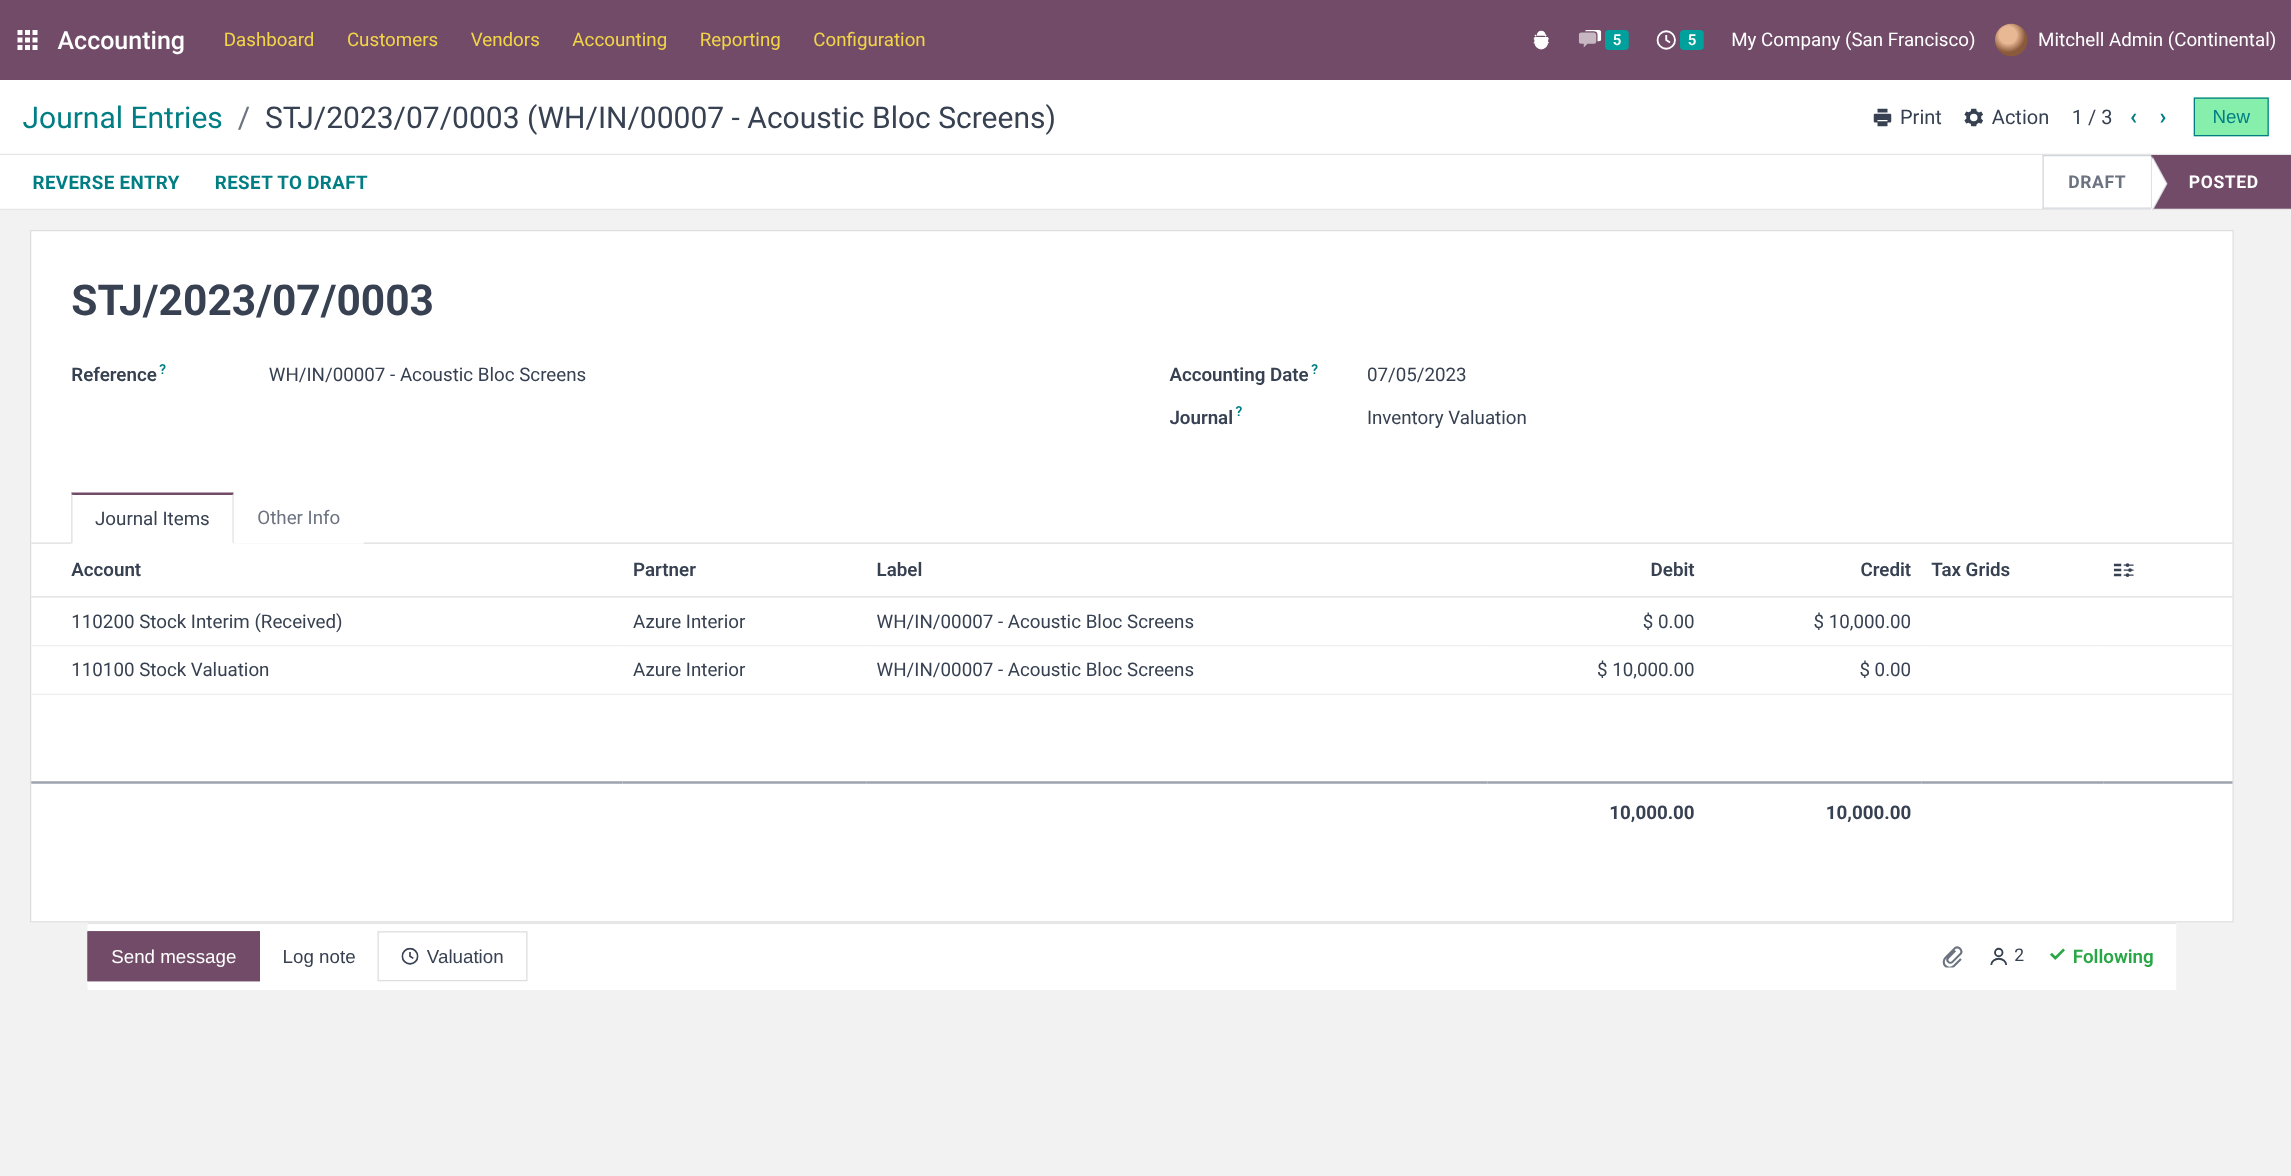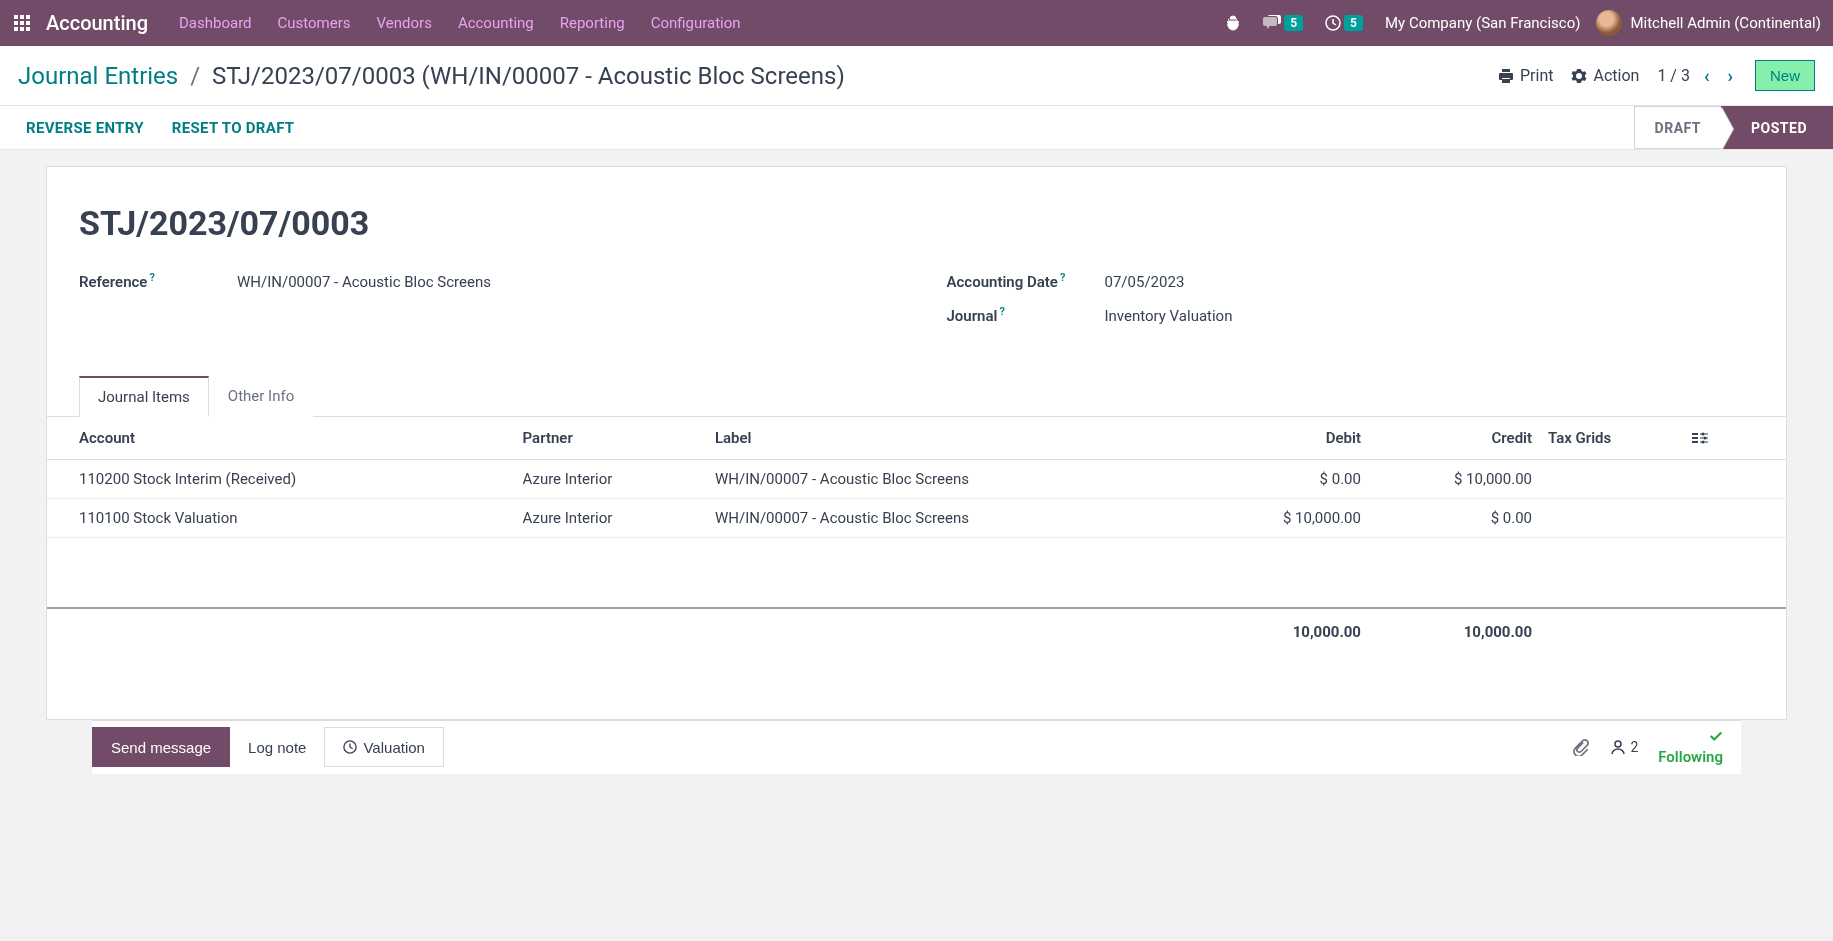--- a/index.html
+++ b/index.html
@@ -1,26 +1,26 @@
 <!DOCTYPE html>
 <html><head>
 <meta charset="utf-8">
 <style>
 * { box-sizing: border-box; margin: 0; padding: 0; }
 body { font-family: -apple-system, BlinkMacSystemFont, "Segoe UI", Roboto, sans-serif; background: #f2f2f2; color: #374151; font-size: 14px; }
 
 
-.navbar { background: #714b67; color: #fff; display: flex; align-items: center; height: 46px; padding: 0 8px; }
+.navbar { background: #714b67; color: #fff; display: flex; align-items: center; height: 64px; padding: 0 8px; }
 .nav-left { display: flex; align-items: center; gap: 4px; }
 .apps-icon { width: 28px; height: 28px; display: flex; align-items: center; justify-content: center; cursor: pointer; }
 .apps-grid { display: grid; grid-template-columns: repeat(3, 4px); grid-template-rows: repeat(3, 4px); gap: 2px; }
 .apps-grid span { background: #fff; width: 4px; height: 4px; }
 .brand { font-size: 20px; font-weight: 500; color: #fff; padding: 0 14px 0 6px; }
 .nav-links { display: flex; gap: 0; }
-.nav-link { color: #f0abfc; opacity: 0.92; padding: 0 13px; font-size: 15px; line-height: 46px; cursor: pointer; }
+.nav-link { color: #fde047; opacity: 0.92; padding: 0 13px; font-size: 15px; line-height: 46px; cursor: pointer; }
 .nav-right { margin-left: auto; display: flex; align-items: center; gap: 10px; }
 .nav-icon { color: #fff; display: flex; align-items: center; padding: 0 6px; cursor: pointer; position: relative; }
 .badge { background: #00a09d; color: #fff; font-size: 12px; font-weight: 600; padding: 1px 6px; border-radius: 3px; margin-left: 3px; }
 .company { color: #fff; font-size: 15px; padding: 0 6px; cursor: pointer; }
 .user-block { display: flex; align-items: center; gap: 8px; color: #fff; font-size: 15px; cursor: pointer; padding-right: 4px; }
 .avatar { width: 26px; height: 26px; border-radius: 50%; background: radial-gradient(circle at 40% 35%, #e8b894 30%, #8b5a3c 60%); }
 
 
 .control-bar { background: #fff; display: flex; align-items: center; padding: 14px 18px; border-bottom: 1px solid #e5e5e5; }
 .breadcrumb { font-size: 24px; color: #374151; }
@@ -36,21 +36,21 @@
 .status-bar { background: #fff; display: flex; align-items: center; height: 44px; border-bottom: 1px solid #e5e5e5; padding: 0 0 0 26px; }
 .status-link { color: #017e84; font-weight: 700; font-size: 15px; margin-right: 28px; cursor: pointer; letter-spacing: 0.3px; }
 .status-stages { margin-left: auto; display: flex; align-items: stretch; height: 100%; }
 .stage { position: relative; display: flex; align-items: center; padding: 0 20px 0 30px; font-weight: 700; font-size: 14px; letter-spacing: 0.5px; }
 .stage.draft { background: #fff; color: #6b7280; border-top: 1px solid #d1d5db; border-bottom: 1px solid #d1d5db; border-left: 1px solid #d1d5db; padding-left: 20px; }
 .stage.draft::after { content: ""; position: absolute; right: -12px; top: 0; width: 0; height: 0; border-top: 22px solid transparent; border-bottom: 22px solid transparent; border-left: 12px solid #fff; z-index: 2; }
 .stage.draft::before { content: ""; position: absolute; right: -13px; top: 0; width: 0; height: 0; border-top: 22px solid transparent; border-bottom: 22px solid transparent; border-left: 12px solid #d1d5db; z-index: 1; }
 .stage.posted { background: #714b67; color: #fff; padding-right: 26px; }
 
 
-.sheet-wrap { padding: 16px 46px 0 46px; }
+.sheet-wrap { padding: 16px 46px 0 24px; }
 .sheet { background: #fff; border: 1px solid #ddd; padding: 36px 32px 24px 32px; }
 .rec-title { font-size: 34px; font-weight: 700; color: #374151; margin-bottom: 28px; }
 .field-row { display: flex; gap: 60px; margin-bottom: 36px; }
 .field-col { flex: 1; }
 .field { display: flex; align-items: baseline; margin-bottom: 14px; }
 .field-label { width: 158px; font-weight: 600; color: #374151; font-size: 15px; }
 .field-label .help { color: #017e84; font-size: 11px; vertical-align: super; margin-left: 2px; }
 .field-val { font-size: 15px; color: #374151; }
 
 
@@ -70,21 +70,21 @@
 .jtable tr.totals td { font-weight: 700; padding-top: 14px; padding-bottom: 14px; border: none; }
 .jtable tr.tail td { height: 40px; border: none; }
 .opt-icon { text-align: right; padding-right: 32px !important; cursor: pointer; }
 
 
 .chatter { background: #fff; border-top: 1px solid #ddd; display: flex; align-items: center; height: 54px; padding: 0 18px 0 0; margin: 0 46px; }
 .chat-btn { height: 40px; padding: 0 18px; font-size: 15px; cursor: pointer; border: 1px solid #ddd; display: flex; align-items: center; gap: 6px; background: #fff; color: #374151; }
 .chat-btn.primary { background: #714b67; color: #fff; border-color: #714b67; font-weight: 500; }
 .chat-btn.flat { border: none; text-align: right; }
 .chat-right { margin-left: auto; display: flex; align-items: center; gap: 20px; }
-.follow { color: #28a745; font-weight: 600; display: flex; align-items: flex-end; gap: 5px; cursor: pointer; font-size: 15px; flex-direction: column; }
+.follow { color: #28a745; font-weight: 600; display: flex; align-items: flex-start; gap: 5px; cursor: pointer; font-size: 15px; }
 .followers { display: flex; align-items: center; gap: 4px; color: #374151; cursor: pointer; }
 .attach-icn { cursor: pointer; color: #6b7280; }
 
 svg { display: block; }
 </style>
 </head>
 <body>
 
 <div class="navbar">
   <div class="nav-left">

